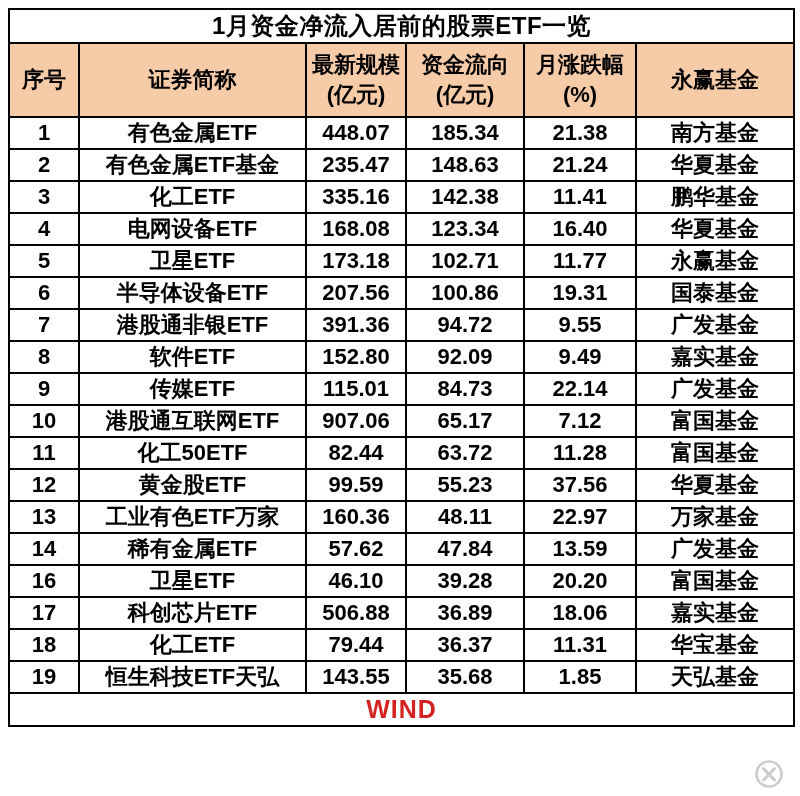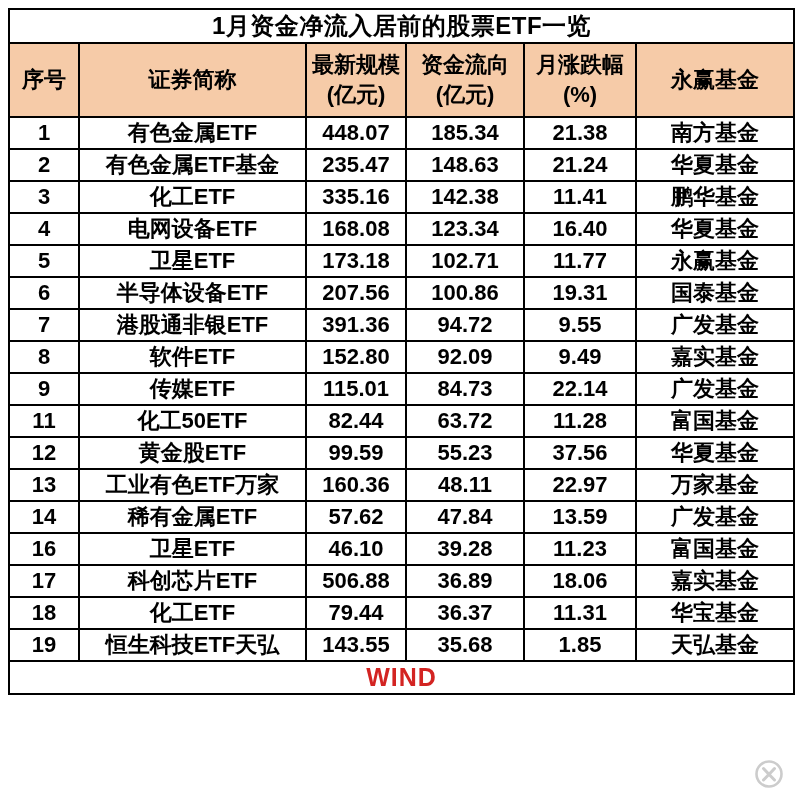--- a/index.html
+++ b/index.html
@@ -193,20 +193,28 @@
       </tr>
         <tr>
         <td class="c-no">9</td>
         <td class="c-name">传媒ETF</td>
         <td class="c-scale">115.01</td>
         <td class="c-flow">84.73</td>
         <td class="c-chg">22.14</td>
         <td class="c-mgr">广发基金</td>
       </tr>
         <tr>
+        <td class="c-no">10</td>
+        <td class="c-name">港股通互联网ETF</td>
+        <td class="c-scale">907.06</td>
+        <td class="c-flow">65.17</td>
+        <td class="c-chg">7.12</td>
+        <td class="c-mgr">富国基金</td>
+      </tr>
+        <tr>
         <td class="c-no">11</td>
         <td class="c-name">化工50ETF</td>
         <td class="c-scale">82.44</td>
         <td class="c-flow">63.72</td>
         <td class="c-chg">11.28</td>
         <td class="c-mgr">富国基金</td>
       </tr>
         <tr>
         <td class="c-no">12</td>
         <td class="c-name">黄金股ETF</td>
@@ -229,21 +237,21 @@
         <td class="c-scale">57.62</td>
         <td class="c-flow">47.84</td>
         <td class="c-chg">13.59</td>
         <td class="c-mgr">广发基金</td>
       </tr>
         <tr>
         <td class="c-no">16</td>
         <td class="c-name">卫星ETF</td>
         <td class="c-scale">46.10</td>
         <td class="c-flow">39.28</td>
-        <td class="c-chg">11.23</td>
+        <td class="c-chg">20.20</td>
         <td class="c-mgr">富国基金</td>
       </tr>
         <tr>
         <td class="c-no">17</td>
         <td class="c-name">科创芯片ETF</td>
         <td class="c-scale">506.88</td>
         <td class="c-flow">36.89</td>
         <td class="c-chg">18.06</td>
         <td class="c-mgr">嘉实基金</td>
       </tr>

